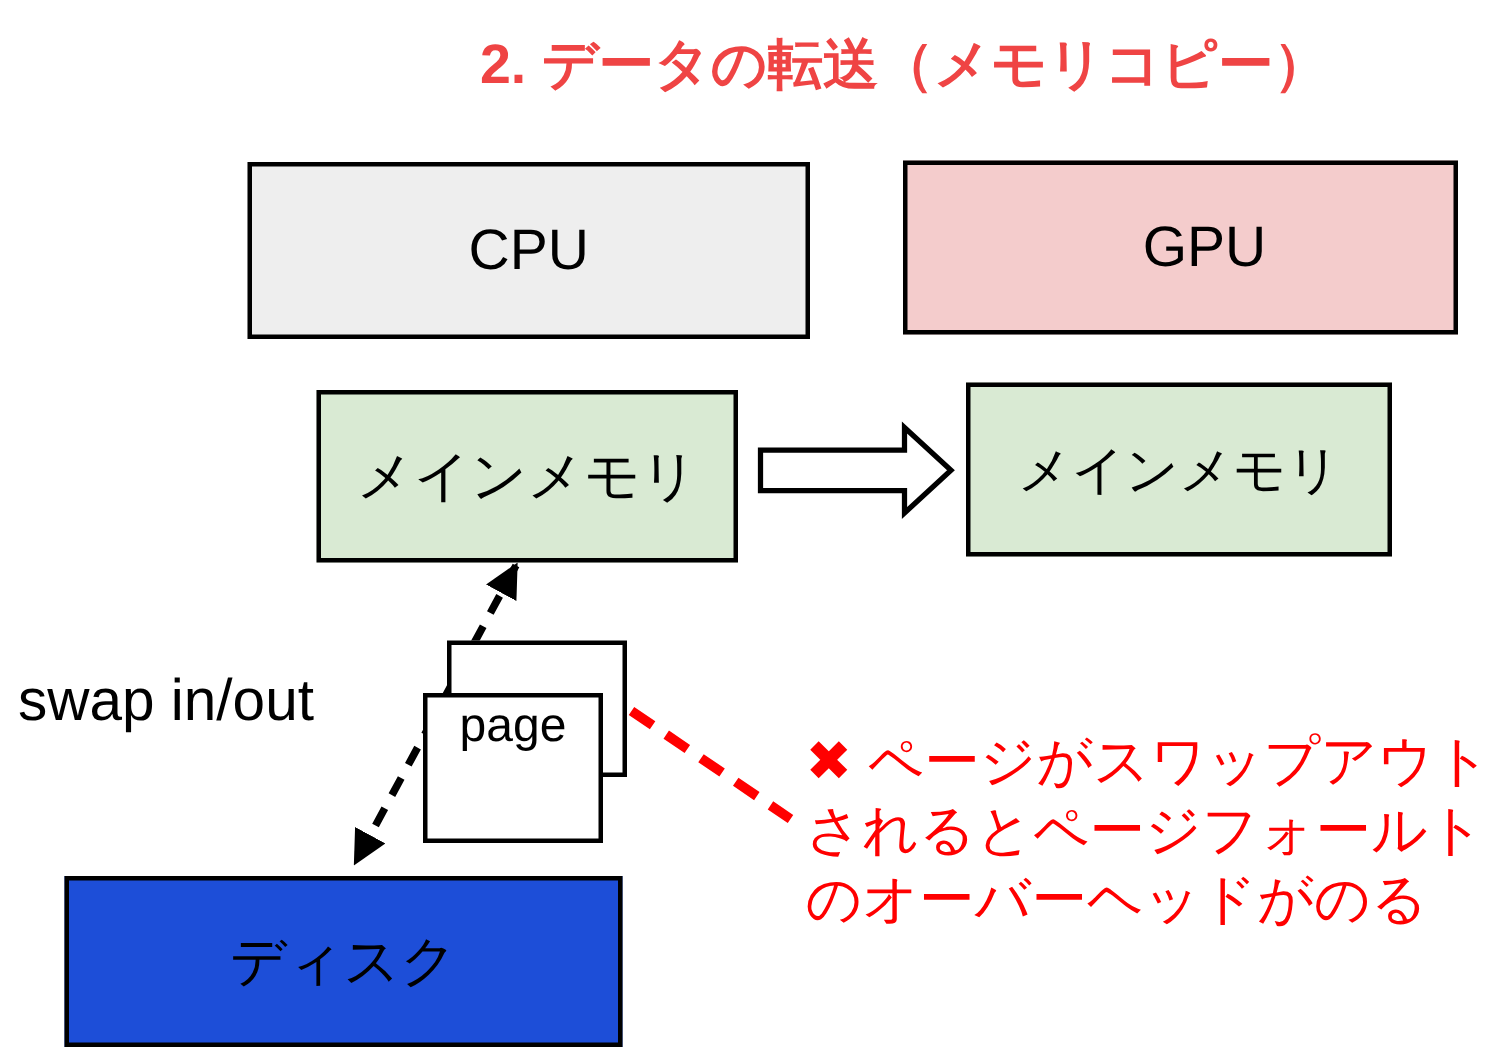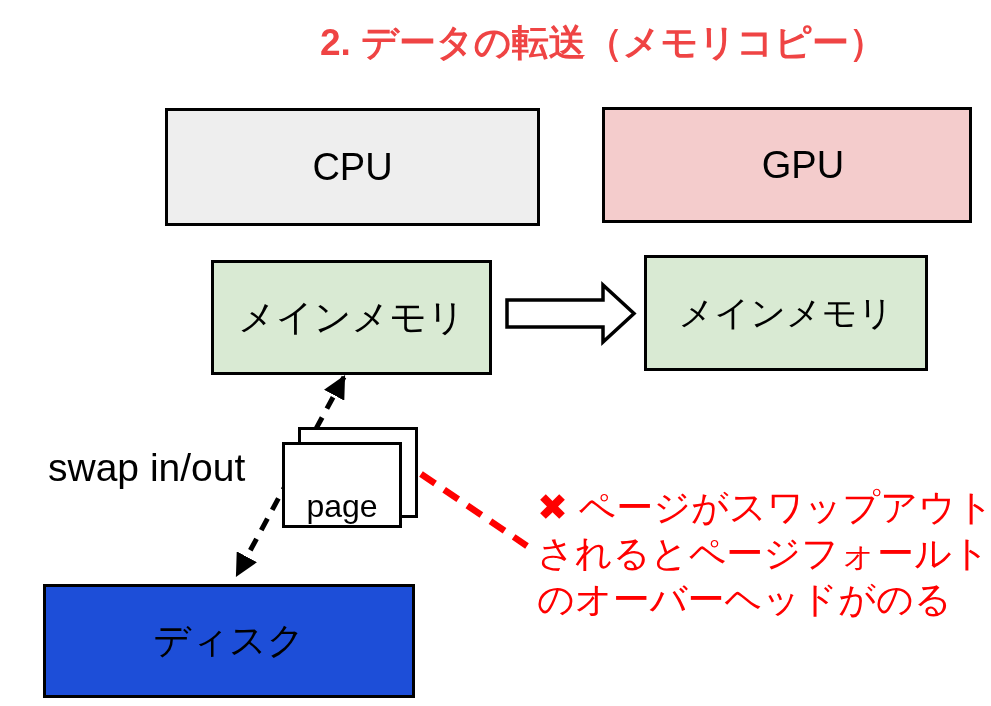--- a/index.html
+++ b/index.html
@@ -48,32 +48,31 @@
     height: 706px;
   }
   .page-card {
     position: absolute;
     box-sizing: border-box;
     background: #ffffff;
     border: 3px solid #000000;
   }
   .page-card-back  { left: 298px; top: 427px; width: 120px; height: 91px; }
   .page-card-front {
-    left: 282px; top: 442px; width: 120px; height: 86px;
-    display: flex; align-items: flex-end; justify-content: center;
+    left: 282px; top: 462px; width: 120px; height: 100px;
+    display: flex; align-items: flex-start; justify-content: center;
     font-size: 32px; color: #000000;
   }
   .swap-label {
     position: absolute;
     left: 12px;
     top: 446px;
     font-size: 39px;
     color: #000000;
     white-space: nowrap;
-    margin-left: 36px;
   }
   .note {
     position: absolute;
     left: 537px;
     top: 485px;
     font-size: 37px;
     line-height: 46px;
     white-space: nowrap;
   }
 </style>

